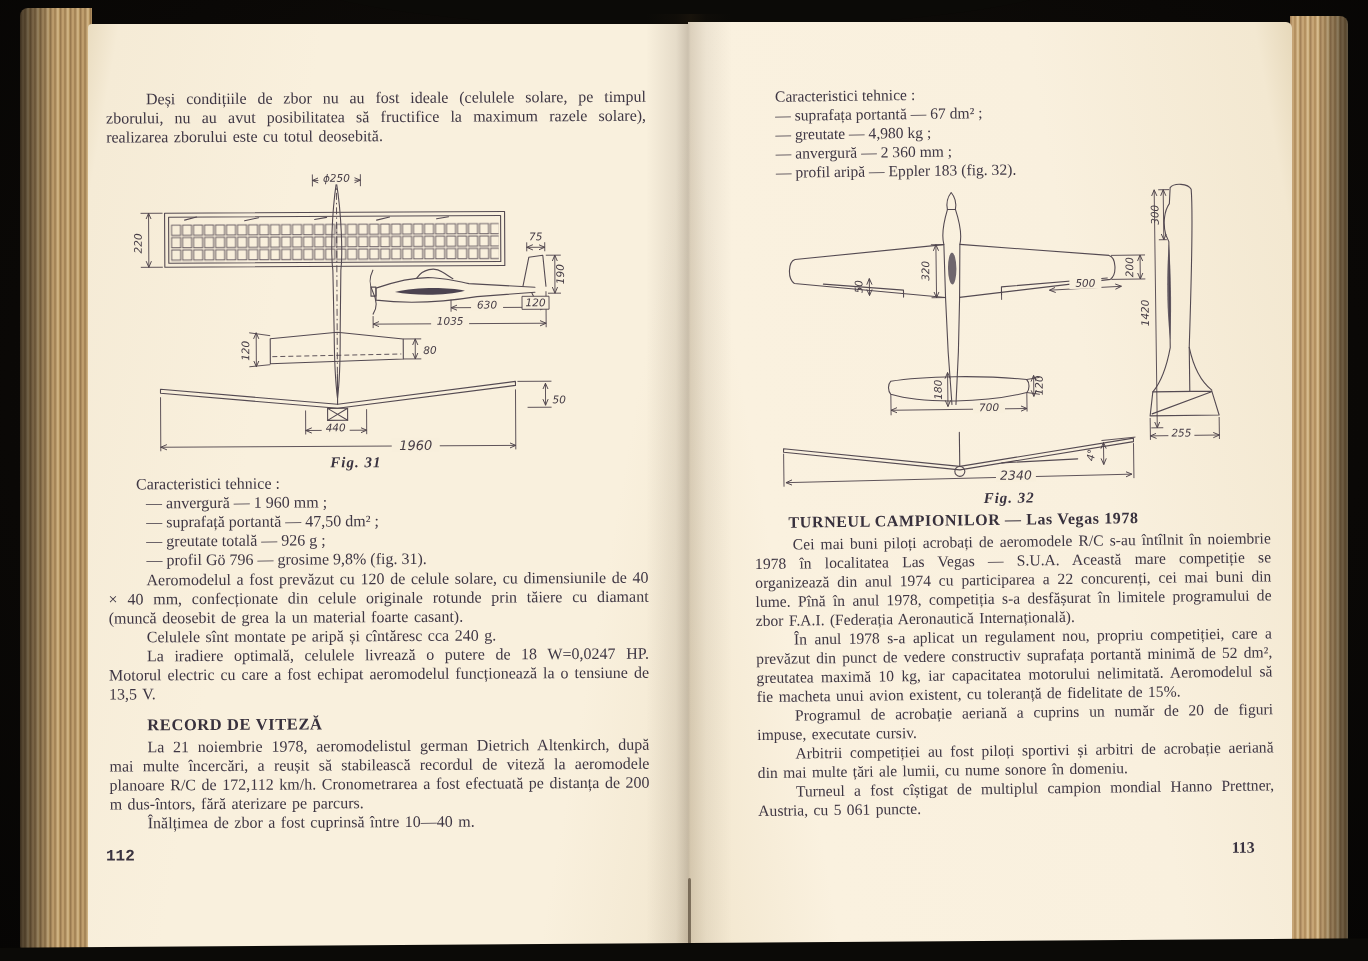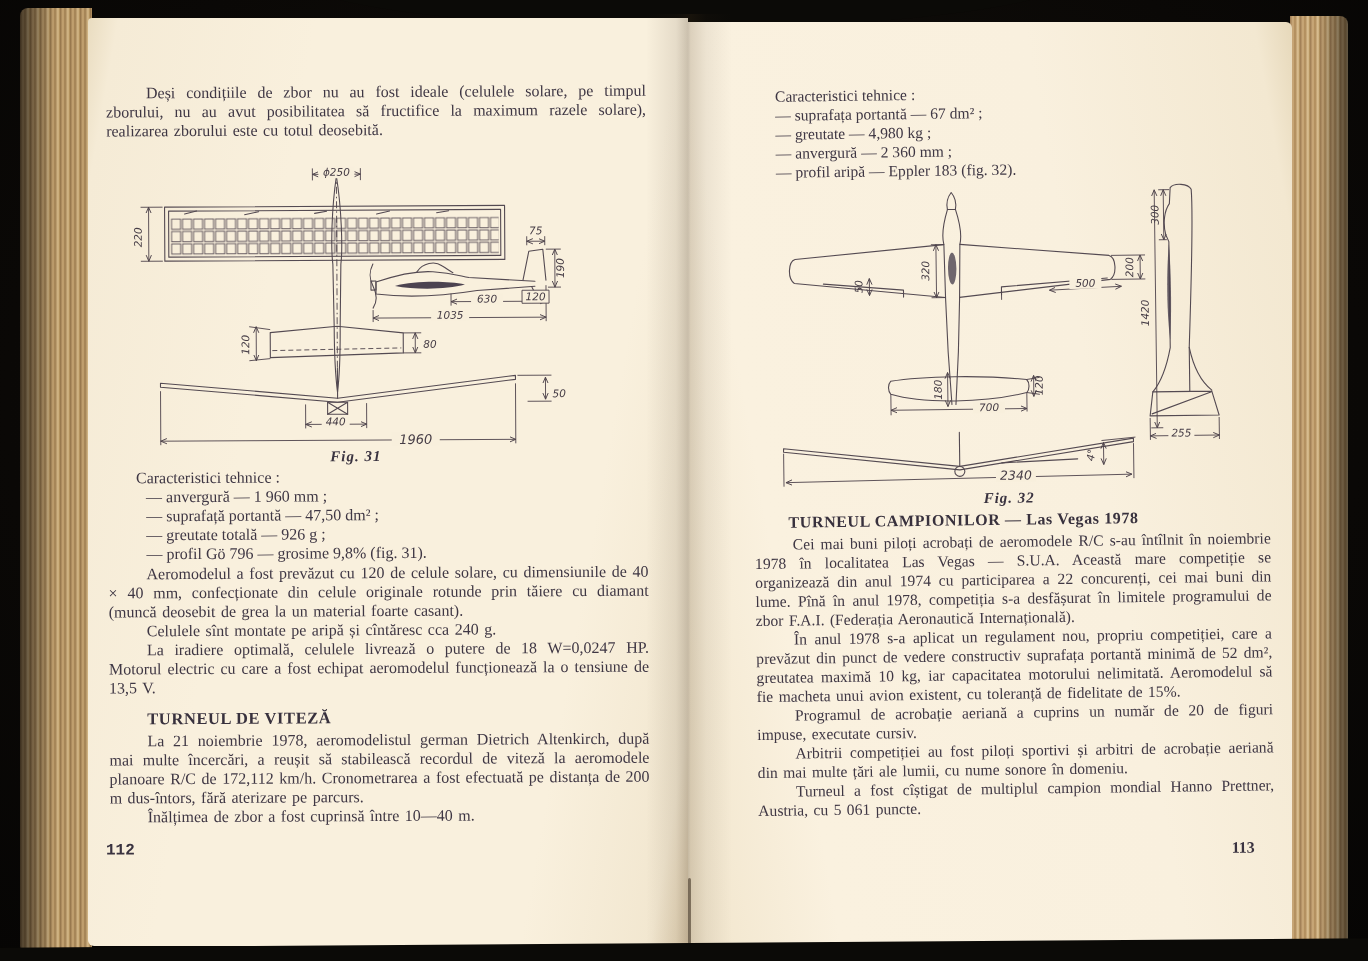--- a/index.html
+++ b/index.html
@@ -16,22 +16,22 @@
   .edge-right{position:absolute;left:1290px;top:16px;width:58px;height:934px;border-radius:0 8px 8px 0;
     background:linear-gradient(to left, rgba(0,0,0,.55), rgba(0,0,0,0) 52%),
       repeating-linear-gradient(90deg,#9a7850 0px,#cfae7e 3px,#ab8756 5px,#e0c699 8px,#a8854f 10px);}
   .bottom-edge-right{position:absolute;left:1020px;top:943px;width:330px;height:11px;
     transform:rotate(.5deg);background:repeating-linear-gradient(90deg,#c6a26e 0 3px,#e0c696 3px 6px);}
   .bottom-band{position:absolute;left:-12px;bottom:-26px;width:1400px;height:44px;background:#0b0a07;
     transform:rotate(-.4deg);}
 
   
   .page{position:absolute;}
-  .page-left{left:88px;top:18px;width:600px;height:928px;border-radius:4px 0 0 6px;
-    background:linear-gradient(100deg,#e9dcc0 0%,#f5ebd6 4%,#f9f0dd 30%,#f9f0dd 78%,#f2e7d0 95%,#e7d6b6 100%);}
+  .page-left{left:88px;top:24px;width:600px;height:928px;border-radius:4px 0 0 6px;
+    background:linear-gradient(100deg,#e9dcc0 0%,#f5ebd6 4%,#f9f0dd 30%,#f9f0dd 78%,#f2e7d0 95%,#e7d6b6 100%);padding-left:24px;}
   .page-right{left:688px;top:22px;width:604px;height:922px;border-radius:0 6px 6px 0;
     background:linear-gradient(260deg,#e6d8ba 0%,#f3e8d1 5%,#f9f0de 35%,#faf1df 80%,#f1e5cc 100%);}
   .tilt-l{position:absolute;inset:0;transform:rotate(-.3deg);}
   .tilt-r{position:absolute;inset:0;transform:rotate(-.75deg);}
   .spine{position:absolute;left:646px;top:14px;width:86px;height:938px;
     background:linear-gradient(to right, rgba(59,42,24,0) 0%, rgba(59,42,24,.10) 35%, rgba(59,42,24,.24) 49%,
       rgba(82,60,30,.18) 52%, rgba(59,42,24,.07) 70%, rgba(59,42,24,0) 100%);}
   .spine-line{position:absolute;left:688px;top:878px;width:3px;height:72px;background:rgba(40,25,12,.5);border-radius:2px;}
 
   
@@ -181,21 +181,21 @@
         <li>— profil Gö 796 — grosime 9,8% (fig. 31).</li>
       </ul>
     </div>
 
     <div class="flow flow-1">
       <p class="body-text indent">Aeromodelul a fost prevăzut cu 120 de celule solare, cu dimensiunile de 40 × 40 mm, confecționate din celule originale rotunde prin tăiere cu diamant (muncă deosebit de grea la un material foarte casant).</p>
       <p class="body-text indent">Celulele sînt montate pe aripă și cîntăresc cca 240 g.</p>
       <p class="body-text indent">La iradiere optimală, celulele livrează o putere de 18 W=0,0247 HP. Motorul electric cu care a fost echipat aeromodelul funcționează la o tensiune de 13,5 V.</p>
     </div>
 
-    <h2 class="heading heading-left">TURNEUL DE VITEZĂ</h2>
+    <h2 class="heading heading-left">RECORD DE VITEZĂ</h2>
 
     <div class="flow flow-2">
       <p class="body-text indent">La 21 noiembrie 1978, aeromodelistul german Dietrich Altenkirch, după mai multe încercări, a reușit să stabilească recordul de viteză la aeromodele planoare R/C de 172,112 km/h. Cronometrarea a fost efectuată pe distanța de 200 m dus-întors, fără aterizare pe parcurs.</p>
       <p class="body-text indent">Înălțimea de zbor a fost cuprinsă între 10—40 m.</p>
     </div>
 
     <div class="pagenum pagenum-left">112</div>
    </div>
   </div>
 

